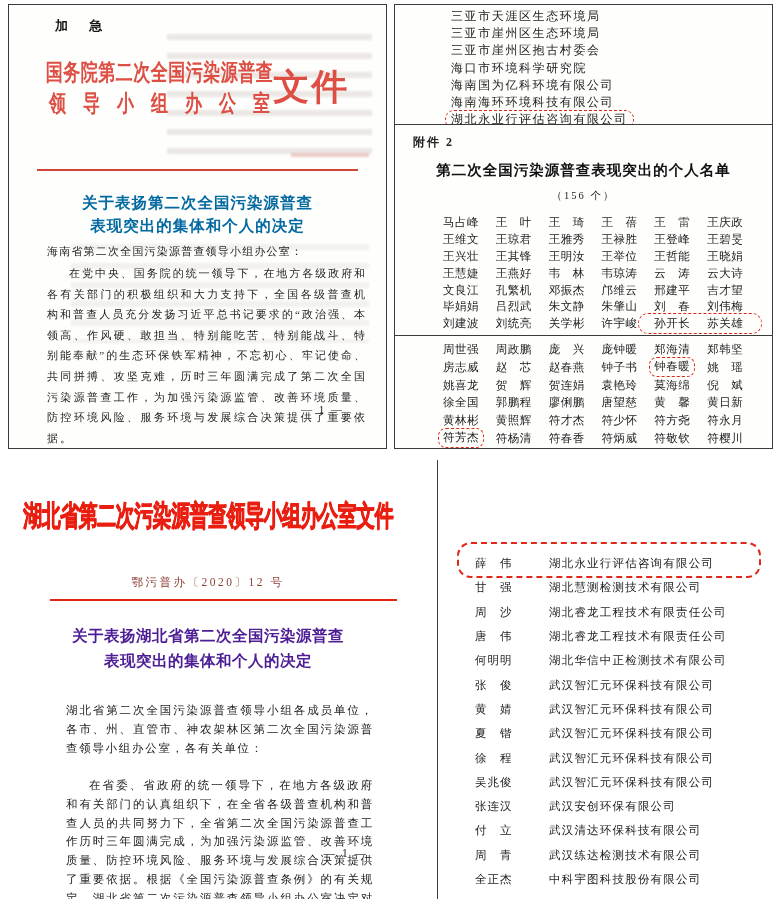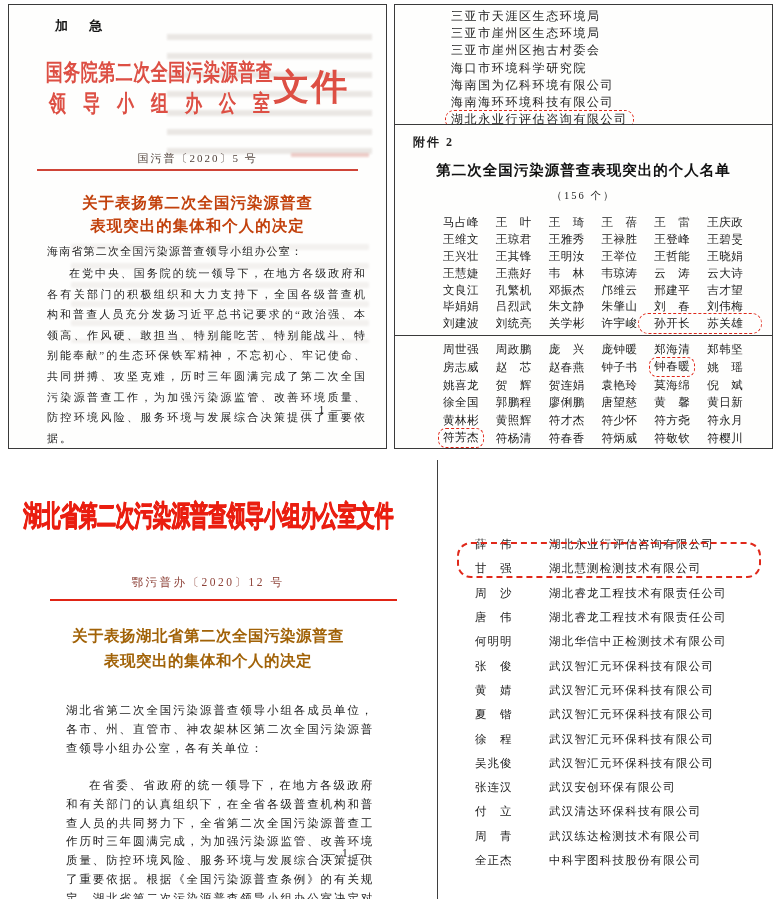--- a/index.html
+++ b/index.html
@@ -16,21 +16,21 @@
   #bleed1 { left:158px; top:16px; width:205px; height:140px; opacity:.40; }
   #bleed2 { left:62px; top:226px; width:298px; height:112px; opacity:.22; }
   #bleed3 { left:282px; top:148px; width:78px; height:4px; background:#e2a59d; opacity:.55; filter:blur(1px); }
   .agency { left:0; top:58px; width:100%; display:flex; justify-content:center; align-items:center; color:#dd4f44; }
   .agency-lines { text-align:center; font-weight:bold; transform:scaleY(1.35); transform-origin:center; }
   .agency-l1 { font-size:17px; letter-spacing:.5px; }
   .agency-l2 { font-size:17px; letter-spacing:17px; margin-right:-17px; }
   .agency-suffix { font-size:36px; font-weight:bold; letter-spacing:2px; }
   .docnum1 { left:0; top:146px; width:100%; text-align:center; font-size:11px; letter-spacing:2px; color:#51423b; }
   .redline1 { left:28px; top:164px; width:321px; height:1.5px; background:#cf4437; }
-  .title1 { left:0; top:186px; width:100%; text-align:center; font-size:15.5px; font-weight:bold; line-height:23px; color:#c2410c; letter-spacing:1px; }
+  .title1 { left:0; top:186px; width:100%; text-align:center; font-size:15.5px; font-weight:bold; line-height:23px; color:#0369a1; letter-spacing:1px; }
   .salut1 { left:38px; top:239px; width:322px; font-size:11px; letter-spacing:1.2px; }
   .para1 { left:38px; top:258px; width:320px; font-size:11px; line-height:20.6px; letter-spacing:1.9px; text-align:justify; text-indent:2em; }
   .page1 { right:42px; top:398px; font-size:11px; letter-spacing:2px; }
 
   
   .rbox { left:394px; width:377px; border:1.5px solid #3a3a3a; background:#fefefd; }
   #boxA { top:4px; height:120px; }
   #boxB { top:124px; height:211px; }
   #boxC { top:335px; height:112px; }
   .orglist { position:absolute; left:56px; top:3px; right:6px; }
@@ -55,29 +55,29 @@
   }
   .capsule { left:243px; top:188px; width:122px; height:19px; border:1.6px dashed #e0281a; border-radius:10px; }
 
   
   #doc3 { left:8px; top:455px; width:400px; height:444px; background:#fff; }
   .header3 { left:0; top:48px; width:100%; text-align:center; font-size:19px; font-weight:900; color:#ea1e10;
              transform:scaleY(1.5); transform-origin:center; letter-spacing:-.5px;
              text-shadow:.6px 0 0 #ea1e10, 0 .4px 0 #ea1e10; white-space:nowrap; }
   .docnum3 { left:0; top:120px; width:100%; text-align:center; font-size:11.5px; letter-spacing:2.5px; color:#8d4137; }
   .redline3 { left:42px; top:144px; right:11px; height:2px; background:#e02415; }
-  .title3 { left:0; top:168px; width:100%; text-align:center; font-size:15.5px; font-weight:bold; line-height:25px; color:#a16207; letter-spacing:.5px; }
+  .title3 { left:0; top:168px; width:100%; text-align:center; font-size:15.5px; font-weight:bold; line-height:25px; color:#4c1d95; letter-spacing:.5px; }
   .body3 { left:40px; top:228px; width:344px; font-size:11.5px; line-height:18.9px; letter-spacing:1.7px; text-align:justify; }
   .body3 p { margin:18px; }
   .body3 .indent { text-indent:2em; }
   .page3 { right:40px; top:392px; font-size:11.5px; letter-spacing:2px; }
 
   
   #doc4 { left:437px; top:460px; width:336px; height:439px; border-left:1.5px solid #3f3f3f; background:#fff; }
-  .d4list { position:absolute; left:0; top:72px; right:0; }
+  .d4list { position:absolute; left:0; top:91px; right:0; }
   .d4row { height:24.3px; line-height:18px; display:flex; align-items:center; white-space:nowrap; }
   .d4name { margin-left:37px; width:56px; font-size:11.5px; letter-spacing:1px; white-space:pre; }
   .d4comp { margin-left:18px; font-size:11.5px; letter-spacing:1.2px; }
   .bigcircle { left:19px; top:82px; width:300px; height:32px; border:2.5px dashed #e0281a; border-radius:14px; }
 </style>
 </head>
 <body>
 
 <div class="canvas">
 
@@ -86,21 +86,20 @@
     <div id="bleed2" class="bleed"></div>
     <div id="bleed3" class="abs"></div>
     <div class="urgency abs">加 急</div>
     <div class="agency abs">
       <div class="agency-lines">
         <div class="agency-l1">国务院第二次全国污染源普查</div>
         <div class="agency-l2">领导小组办公室</div>
       </div>
       <div class="agency-suffix">文件</div>
     </div>
-    <div class="docnum1 abs">国污普〔2020〕5 号</div>
     <div class="redline1 abs"></div>
     <div class="title1 abs">
       <div>关于表扬第二次全国污染源普查</div>
       <div>表现突出的集体和个人的决定</div>
     </div>
     <div class="salut1 abs">海南省第二次全国污染源普查领导小组办公室：</div>
     <div class="para1 abs">在党中央、国务院的统一领导下，在地方各级政府和各有关部门的积极组织和大力支持下，全国各级普查机构和普查人员充分发扬习近平总书记要求的“政治强、本领高、作风硬、敢担当、特别能吃苦、特别能战斗、特别能奉献”的生态环保铁军精神，不忘初心、牢记使命、共同拼搏、攻坚克难，历时三年圆满完成了第二次全国污染源普查工作，为加强污染源监管、改善环境质量、防控环境风险、服务环境与发展综合决策提供了重要依据。</div>
     <div class="page1 abs">— 1 —</div>
   </div>
 

